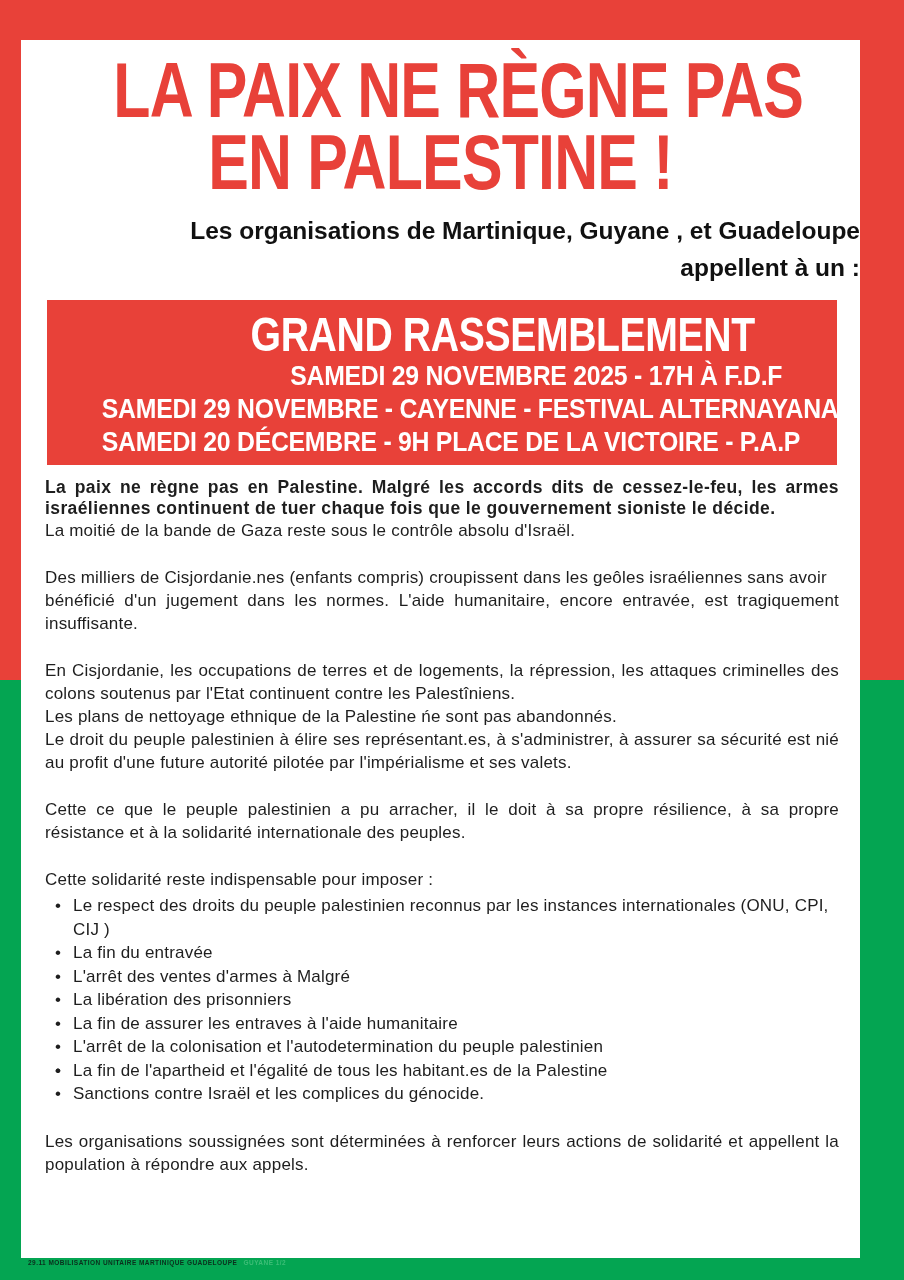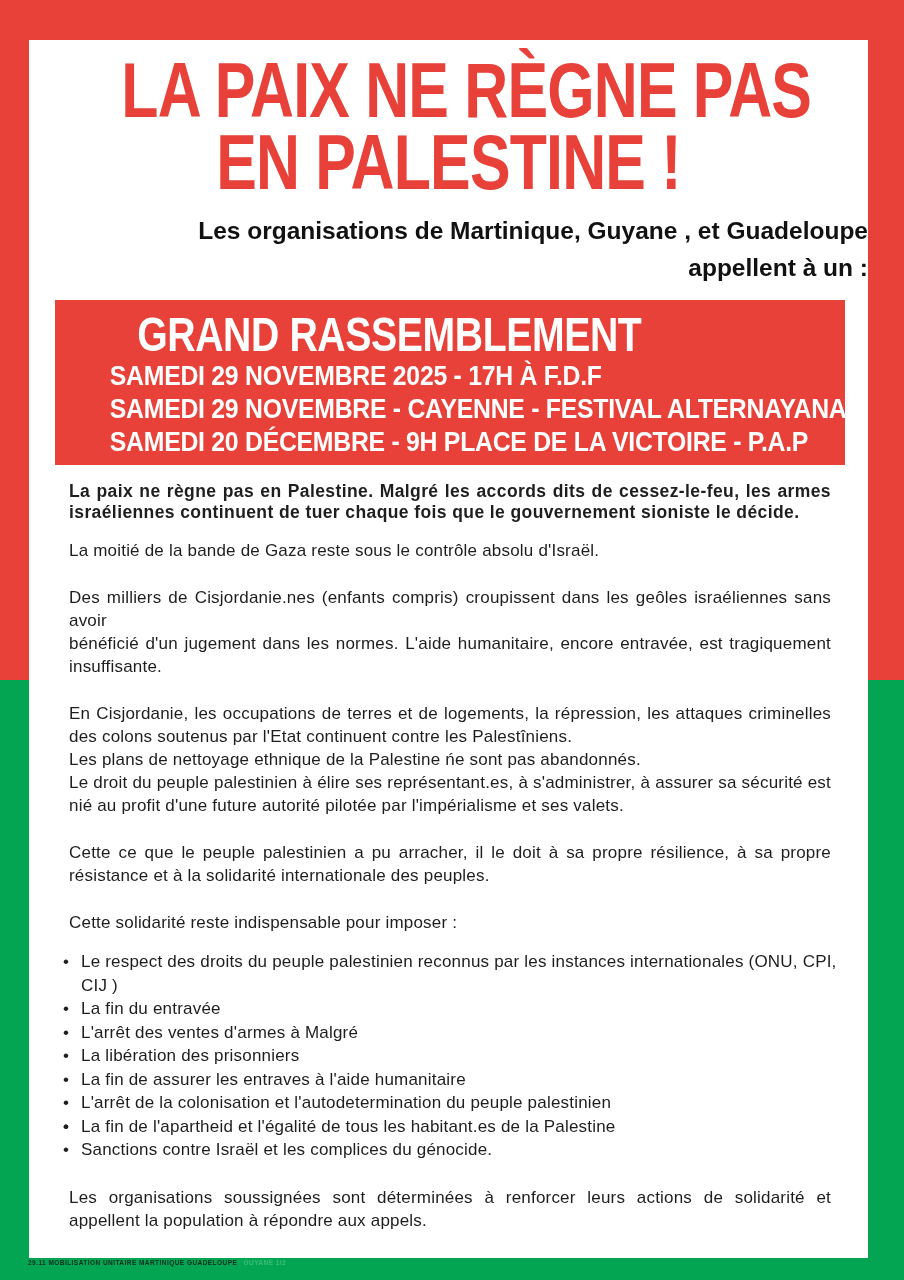--- a/index.html
+++ b/index.html
@@ -16,56 +16,56 @@
 
   .poster{
     position:relative;width:904px;height:1280px;
     background:var(--green);overflow:hidden;
   }
   .bg-red-top{
     position:absolute;top:0;left:0;width:904px;height:680px;
     background:var(--red);
   }
   .content-box{
-    position:absolute;left:29px;top:40px;width:839px;height:1218px;
+    position:absolute;left:21px;top:40px;width:839px;height:1218px;
     background:var(--white);overflow:hidden;
   }
 
   .main-title{
     margin-top:14px;text-align:center;color:var(--red);
     font-weight:bold;font-size:78px;line-height:72px;
     transform:scaleX(0.78);transform-origin:center;
     letter-spacing:-1px;white-space:nowrap;
   }
   .subtitle{
     margin-top:14px;text-align:right;color:#111;
     font-weight:bold;font-size:24.5px;line-height:37px;
   }
 
   .event-banner{
     margin:14px 23px 0 26px;background:var(--red);color:#fff;
-    text-align:left;padding:9px 4px 7px;
+    text-align:right;padding:9px 4px 7px;
   }
   .banner-heading{
     font-weight:bold;font-size:49px;line-height:50px;
     transform:scaleX(0.8);transform-origin:center;white-space:nowrap;
     letter-spacing:-0.5px;
   }
   .banner-line{
     font-weight:bold;font-size:28.5px;line-height:33px;
     transform:scaleX(0.87);transform-origin:center;white-space:nowrap;
     letter-spacing:-0.3px;
   }
 
   .body-text{
     margin:12px 21px 0 24px;color:var(--text);
     font-size:17px;line-height:23px;text-align:justify;
     letter-spacing:0.2px;
   }
-  .body-text p{white-space:pre-wrap;margin:16px;}
+  .body-text p{white-space:pre-wrap;margin:0;}
   .body-text p.gap{margin-top:24px;}
   .body-text p.lead{
     font-weight:bold;font-size:17.5px;line-height:21px;
     letter-spacing:0.4px;
   }
   .bullet-list{list-style:none;margin:3px 0 0;padding:0;}
   .bullet-list li{
     position:relative;padding-left:28px;line-height:23.5px;
     text-align:left;
   }

